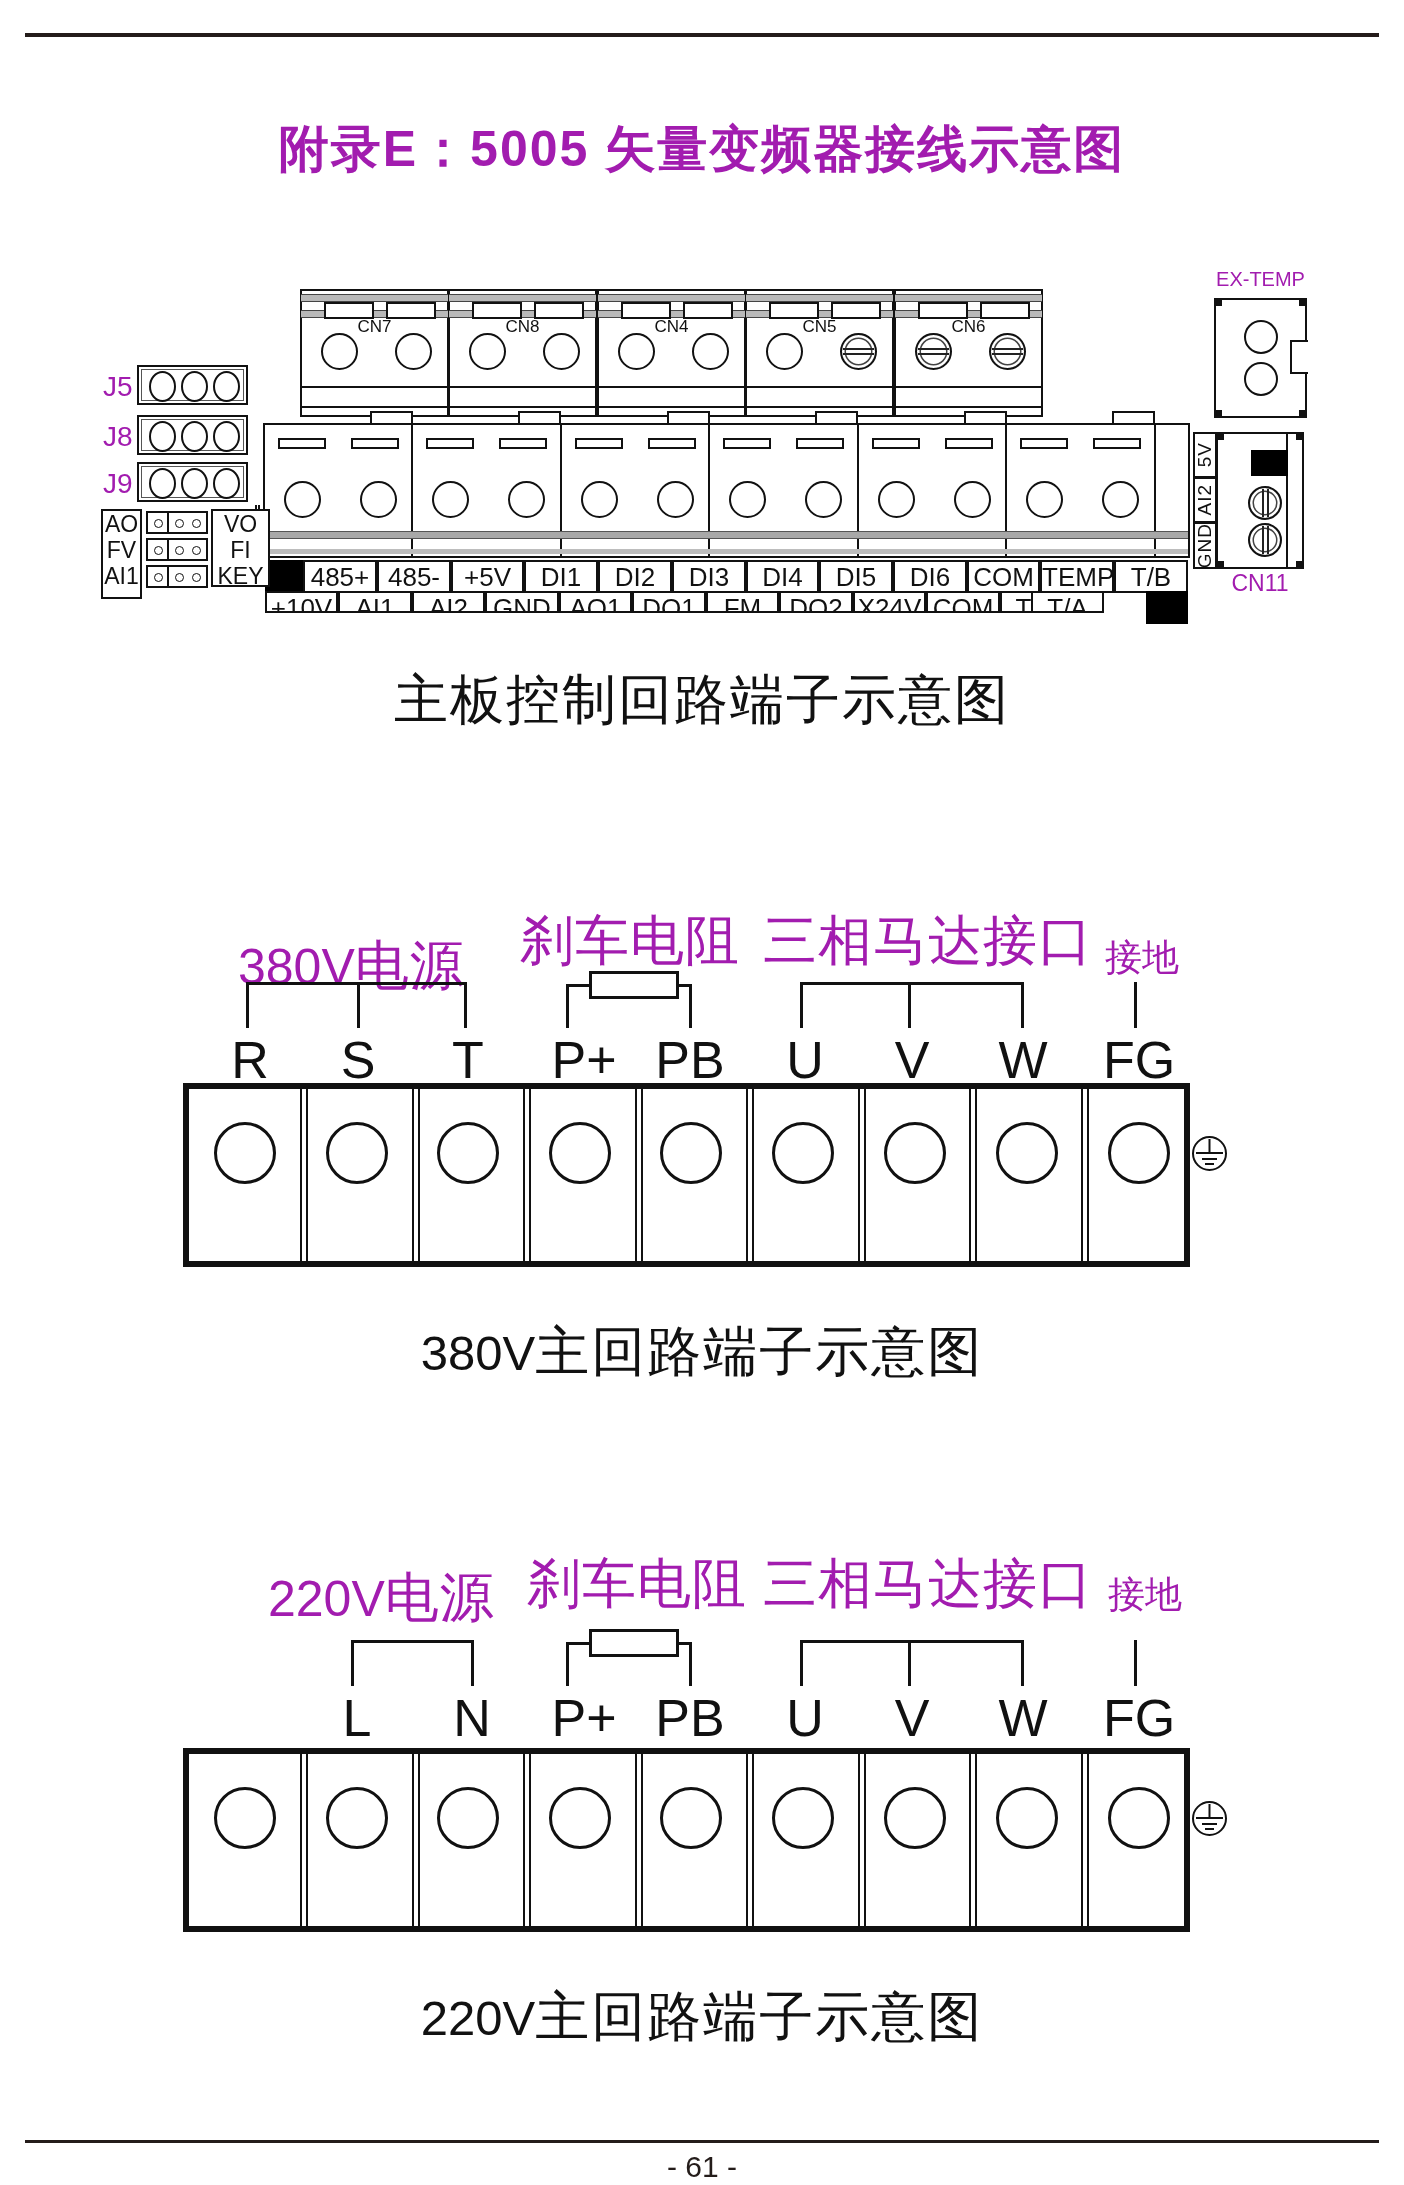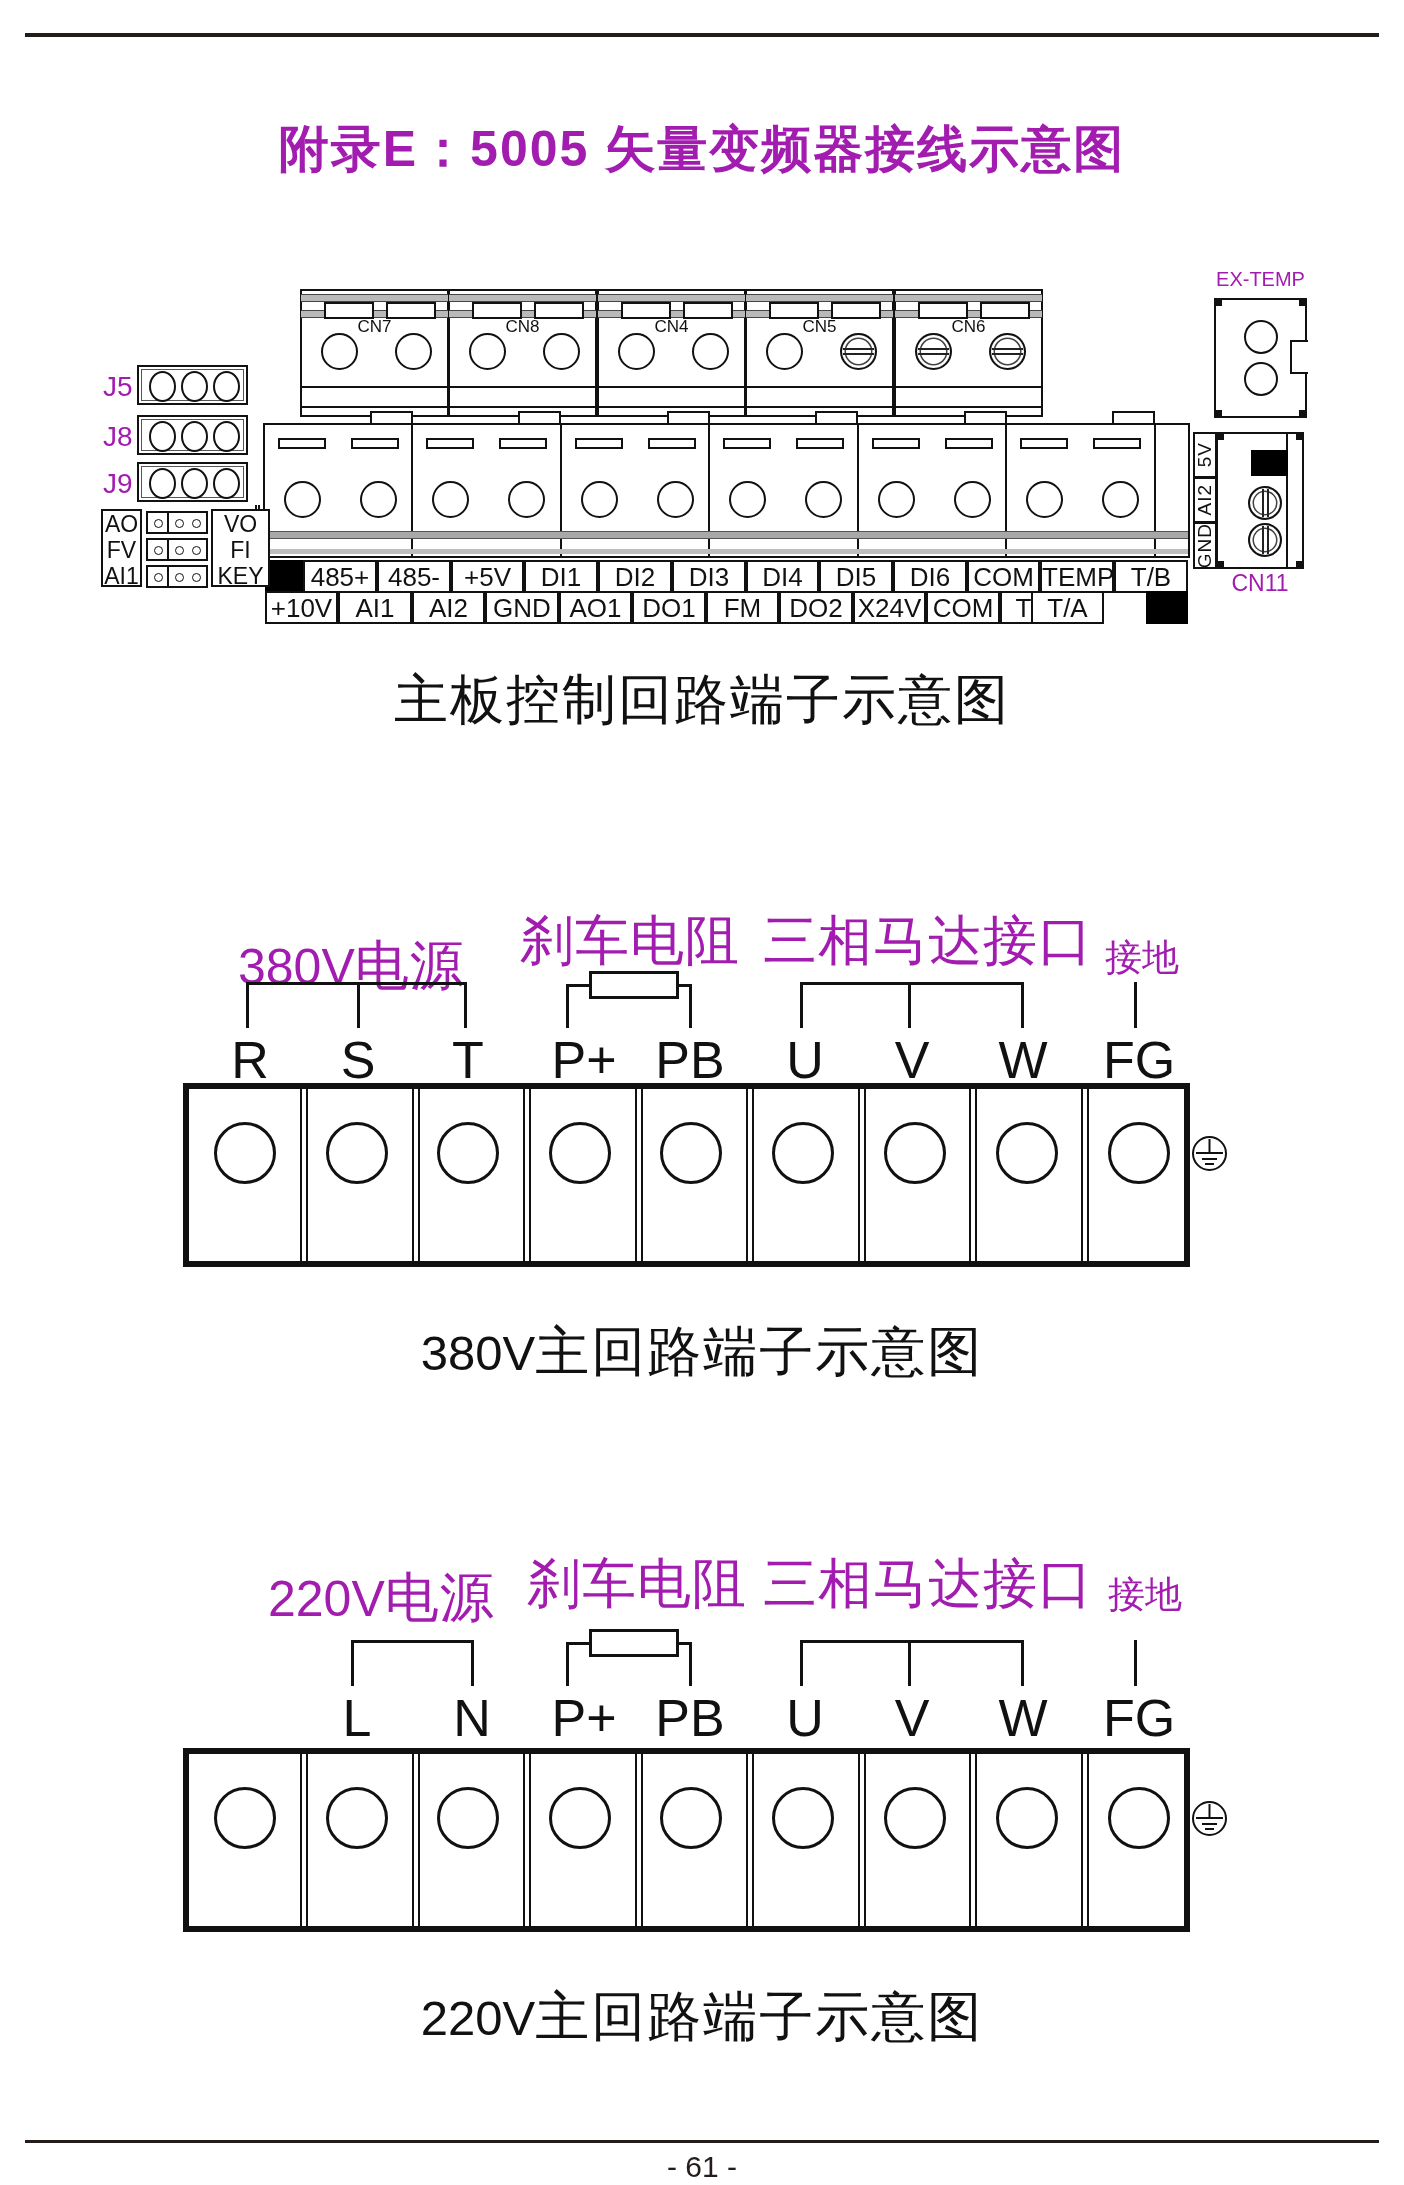--- a/index.html
+++ b/index.html
@@ -30,21 +30,21 @@
   
   .slot{position:absolute;top:13px;width:48px;height:11px;border:2px solid #111;box-sizing:border-box;background:#fff}
   .lcirc{top:56px;width:37px;height:37px}
   .ldiv{position:absolute;top:0;bottom:0;width:2px;background:#111}
   .notch{position:absolute;top:411px;width:43px;height:14px;background:#fff;
          border:2px solid #111;border-bottom:none;box-sizing:border-box}
   
   .tcell{position:absolute;box-sizing:border-box;border:2px solid #111;background:#fff;
          text-align:center;font-size:26px;overflow:hidden}
   .r1{top:560px;height:33px;line-height:30px}
-  .r2{top:591px;height:33px;line-height:30px}
+  .r2{top:591px;height:22px;line-height:30px}
   .blk{position:absolute;background:#000}
   
   .jbox{width:111px;height:40px;border-width:2px;box-shadow:inset 0 0 0 2px #fff,inset 0 0 0 3px #555}
   .jc{width:27px;height:31px;top:4px;border-width:2px}
   .jlab{font-size:28px}
   .iolab{font-size:23px;line-height:26px;text-align:center}
   .pinrow{position:absolute;left:146px;width:62px;height:23px;border:2px solid #111;box-sizing:border-box;background:#fff}
   .pc{position:absolute;top:6px;width:9px;height:9px;border:1.5px solid #111;border-radius:50%;box-sizing:border-box}
   
   .corner{position:absolute;width:7px;height:7px;background:#111}
@@ -221,21 +221,21 @@
     <div class="c jc" style="left:42px"></div>
     <div class="c jc" style="left:74px"></div>
   </div>
   <div class="t jlab" style="left:103px;top:468px">J9</div>
   <div class="b jbox" style="left:137px;top:462px">
     <div class="c jc" style="left:10px"></div>
     <div class="c jc" style="left:42px"></div>
     <div class="c jc" style="left:74px"></div>
   </div>
 
-  <div class="b" style="left:101px;top:509px;width:41px;height:78px">
+  <div class="b" style="left:101px;top:509px;width:41px;height:90px">
     <div class="iolab">AO</div>
     <div class="iolab">FV</div>
     <div class="iolab">AI1</div>
   </div>
   <div class="pinrow" style="top:511px">
     <div class="l" style="left:19px;top:0;bottom:0;width:2px"></div>
     <div class="pc" style="left:6px"></div>
     <div class="pc" style="left:27px"></div>
     <div class="pc" style="left:44px"></div>
   </div>

